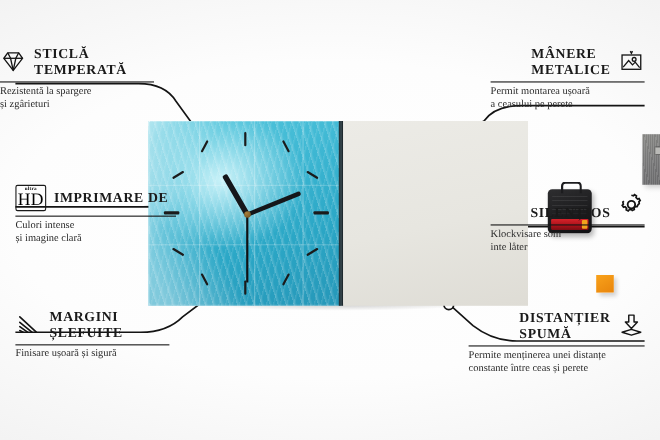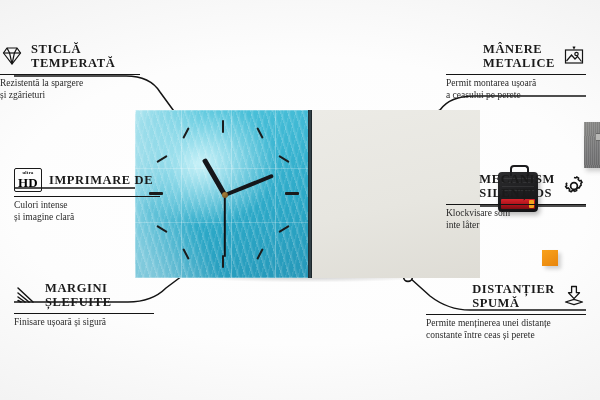--- a/index.html
+++ b/index.html
@@ -103,21 +103,21 @@
   .c-rule{height:1.4px;background:#141414;margin:4px 0 3px;}
   .c-sub{font-size:9.5px;color:#2a2a2a;line-height:11.5px;}
   .right .c-head{justify-content:flex-end;}
   .right .c-title,.right .c-sub{}
   .ico{width:24px;height:24px;flex:0 0 24px;display:block;}
   .ico-hd{
     width:26px;height:22px;flex:0 0 26px;border:1.4px solid #1a1a1a;border-radius:2px;
     display:flex;flex-direction:column;align-items:center;justify-content:center;line-height:1;
   }
   .ico-hd .u{font-size:4.6px;font-weight:bold;letter-spacing:.3px;}
-  .ico-hd .h{font-size:13px;font-weight:bold;letter-spacing:.2px;}
+  .ico-hd .h{font-size:16px;font-weight:normal;letter-spacing:.2px;}
   svg{display:block;overflow:visible;}
   .leader{position:absolute;left:0;top:0;width:600px;height:400px;pointer-events:none;}
 </style>
 </head>
 <body>
 
 <div id="stage">
 
   <svg class="leader" viewBox="0 0 600 400">
     <g fill="none" stroke="#141414" stroke-width="1.5">
@@ -269,21 +269,21 @@
     <div class="c-rule"></div>
     <div class="c-sub">
       <span>Permit montarea ușoară</span><br>
       <span>a ceasului pe perete</span>
     </div>
   </div>
 
   <div class="callout right" style="left:446px;top:172px;width:140px;">
     <div class="c-head">
       <span class="c-title">
-        <span>MECANISM</span><br>
+        <br>
         <span>SILENȚIOS</span>
       </span>
       <span class="ico">
         <svg viewBox="0 0 24 24" width="24" height="24">
           <g fill="none" stroke="#141414" stroke-width="1.7">
             <path d="M12 3.2 l2.1 .5 1 -1.1 1.9 1.3 -.4 1.5 1.5 1.5 1.5 -.4 1.1 2 -1.2 1 .3 2.1 -1.1 .9 -1 2 -1.5 -.2 -1.5 1.5 .2 1.5 -2 1 -.9 -1.1 -2.1 .3 -1 1.2 -2 -1.1 .4 -1.5 -1.5 -1.5 -1.5 .4 -1.3 -1.9 1.1 -1 -.5 -2.1 1.1 -.9" transform="scale(.92) translate(1,.6)"></path>
             <circle cx="12" cy="12" r="3.4"></circle>
           </g>
         </svg>
       </span>

